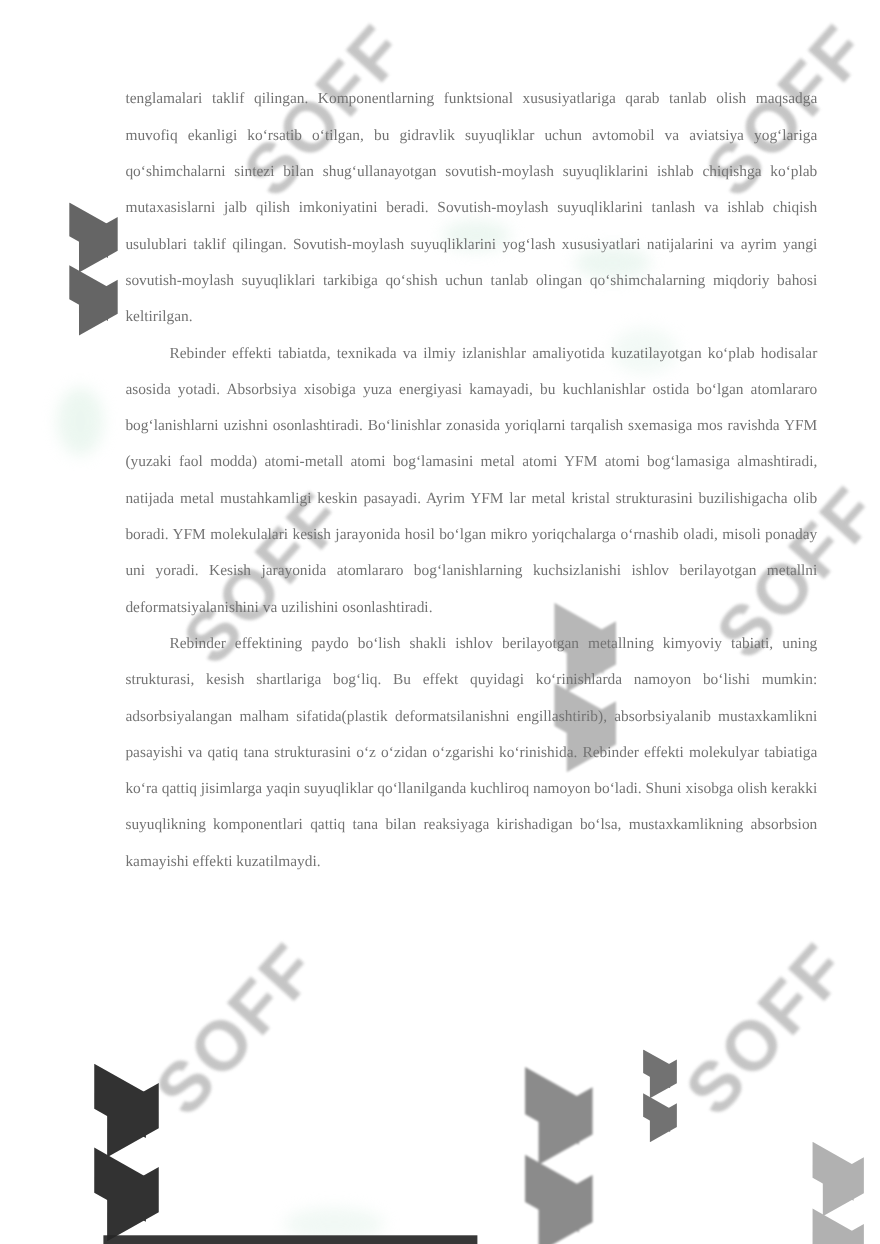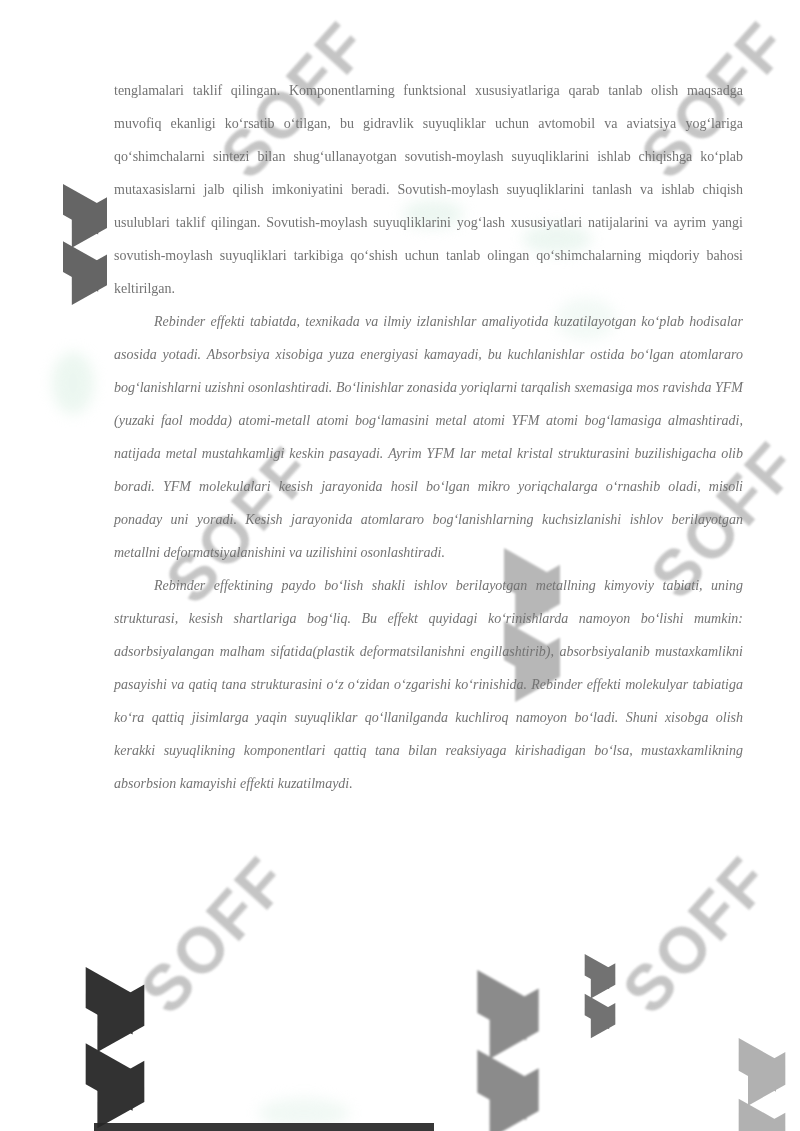--- a/index.html
+++ b/index.html
@@ -49,21 +49,21 @@
     left: 114px;
     top: 74px;
     width: 629px;
     z-index: 2;
     color: #737373;
     font-size: 14px;
     line-height: 33px;
     text-align: justify;
   }
   .page-text p { margin: 0; padding: 0; }
-  .page-text p.indent { text-indent: 40px; font-style: italic; }
+  .page-text p.indent { text-indent: 40px; }
 
   
   .footer-bar {
     position: absolute;
     left: 94px;
     top: 1123px;
     width: 340px;
     height: 8px;
     background: #262626;
     opacity: 0.92;

